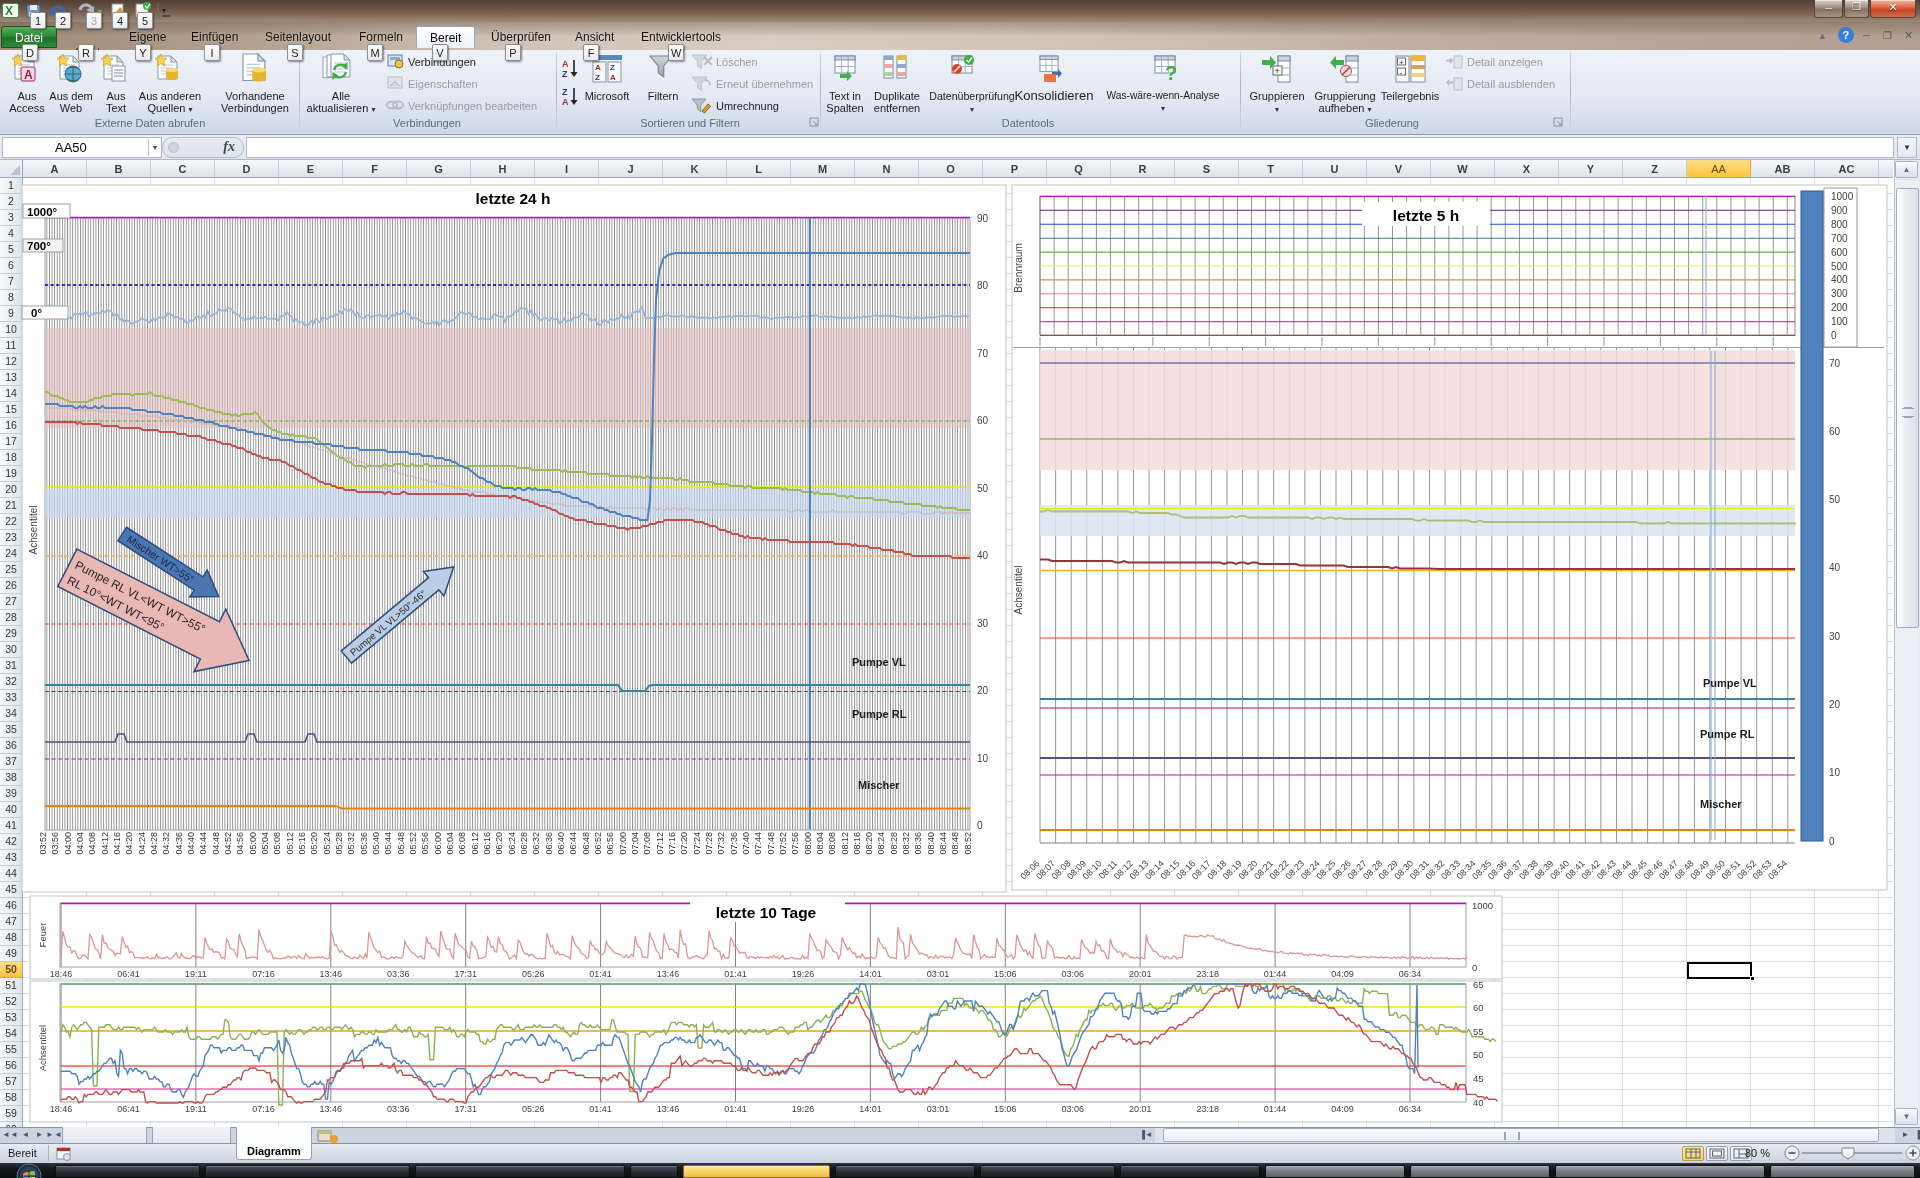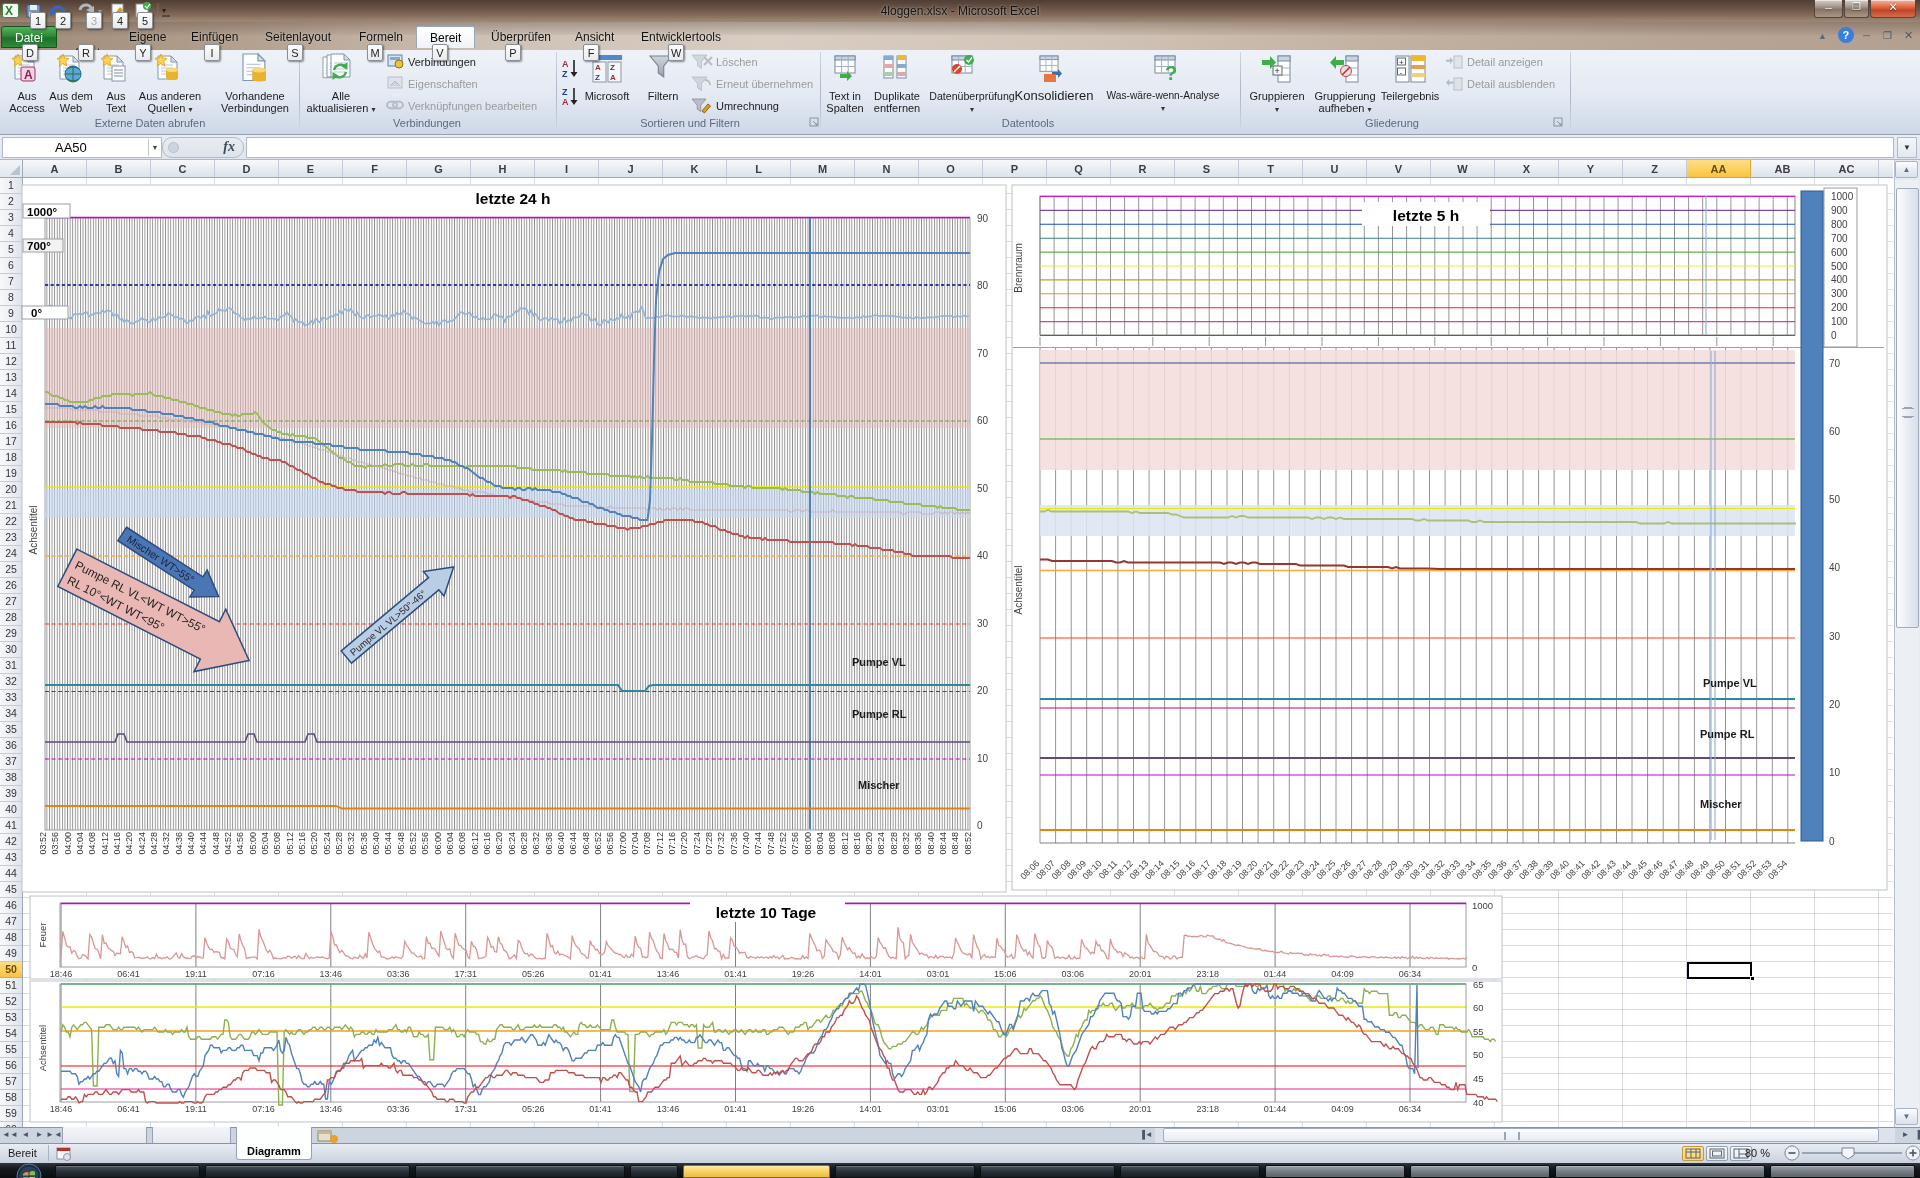--- a/index.html
+++ b/index.html
@@ -38,21 +38,21 @@
 #namebox{left:2px;top:137px;width:160px;height:21px;background:#fff;border:1px solid #b2bac6;font-size:13px;color:#000;padding:2px 0 0 52px}
 #nbdrop{left:148px;top:139px;width:13px;height:17px;border-left:1px solid #c0c8d4;font-size:7px;color:#444;text-align:center;line-height:17px}
 #fxbtn{left:162px;top:137px;width:82px;height:21px;background:linear-gradient(#e9edf2,#dde3ea);border:1px solid #b2bac6;border-radius:10px;font-style:italic;font-family:"Liberation Serif",serif;font-weight:bold;font-size:14px;color:#3a4a5a;text-align:right;padding:1px 8px 0 0}
 #finput{left:246px;top:137px;width:1648px;height:21px;background:#fff;border:1px solid #b2bac6}
 #fchev{left:1897px;top:137px;width:20px;height:21px;background:linear-gradient(#f3f6fa,#e3e9f1);border:1px solid #b2bac6;text-align:center;font-size:8px;color:#333;line-height:20px}
 
 #sheet{left:23px;top:178px;width:1870px;height:949px;background:#fff;
  background-image:repeating-linear-gradient(180deg,transparent 0 15px,#d5dce6 15px 16px),repeating-linear-gradient(90deg,transparent 0 63px,#d5dce6 63px 64px)}
 #colheads{left:0px;top:160px;width:1893px;height:18px;background:linear-gradient(#f7f8fa,#e7ebf1 60%,#dde3eb);border-bottom:1px solid #9aa8ba;overflow:hidden}
 .colh{position:absolute;top:0;height:17px;border-right:1px solid #c3ccd8;color:#3c3c3c;font-size:11px;font-weight:bold;text-align:center;line-height:18px}
-.colh.sel{background:linear-gradient(#fede85,#fbd05c 60%,#f9c33f);color:#6b4a11;border-right:1px solid #e3a83c;font-weight:bold}
+.colh.sel{background:linear-gradient(#fede85,#fbd05c 60%,#f9c33f);color:#6b4a11;border-right:1px solid #e3a83c;font-weight:normal}
 #rowheads{left:0;top:178px;width:23px;height:949px;background:linear-gradient(90deg,#f7f8fa,#e7ebf1 70%,#dde3eb);border-right:1px solid #9aa8ba;overflow:hidden}
 .rowh{position:absolute;left:0;width:22px;height:16px;border-bottom:1px solid #c3ccd8;color:#333;font-size:10.5px;text-align:center;line-height:15px}
 .rowh.sel{background:linear-gradient(#fede85,#f9c33f);color:#6b4a11;border-bottom:1px solid #e3a83c;font-weight:bold}
 #corner{left:0;top:160px;width:23px;height:18px;background:linear-gradient(#f2f4f7,#e2e7ee);border-right:1px solid #9aa8ba;border-bottom:1px solid #9aa8ba}
 #corner:after{content:"";position:absolute;right:2px;bottom:2px;border-left:10px solid transparent;border-bottom:10px solid #b9c4d2}
 
 #selcell{left:1687px;top:962px;width:65px;height:17px;border:2px solid #000}
 #selhandle{left:1750px;top:976px;width:5px;height:5px;background:#000;border:1px solid #fff}
 
 #vscroll{left:1894px;top:160px;width:26px;height:967px;background:#e6ebf2;border-left:1px solid #b6bfcb}
@@ -644,21 +644,20 @@
 <div class="rowh" style="top:864px">55</div>
 <div class="rowh" style="top:880px">56</div>
 <div class="rowh" style="top:896px">57</div>
 <div class="rowh" style="top:912px">58</div>
 <div class="rowh" style="top:928px">59</div>
 <div class="rowh" style="top:944px">60</div>
     </div>
 <div class="abs" id="corner"></div>
 
 <div class="abs" id="titlebar"></div>
-<div class="abs" id="titletext">4loggen.xlsx - Microsoft Excel</div>
 <div class="abs wbtn" id="wmin">
       <div class="wglyph" style="top:3px">─</div>
     </div>
 <div class="abs wbtn" id="wmax">
       <div class="wglyph">❐</div>
     </div>
 <div class="abs wbtn" id="wclose">
       <div class="wglyph" style="font-size:11px">✕</div>
     </div>
 

